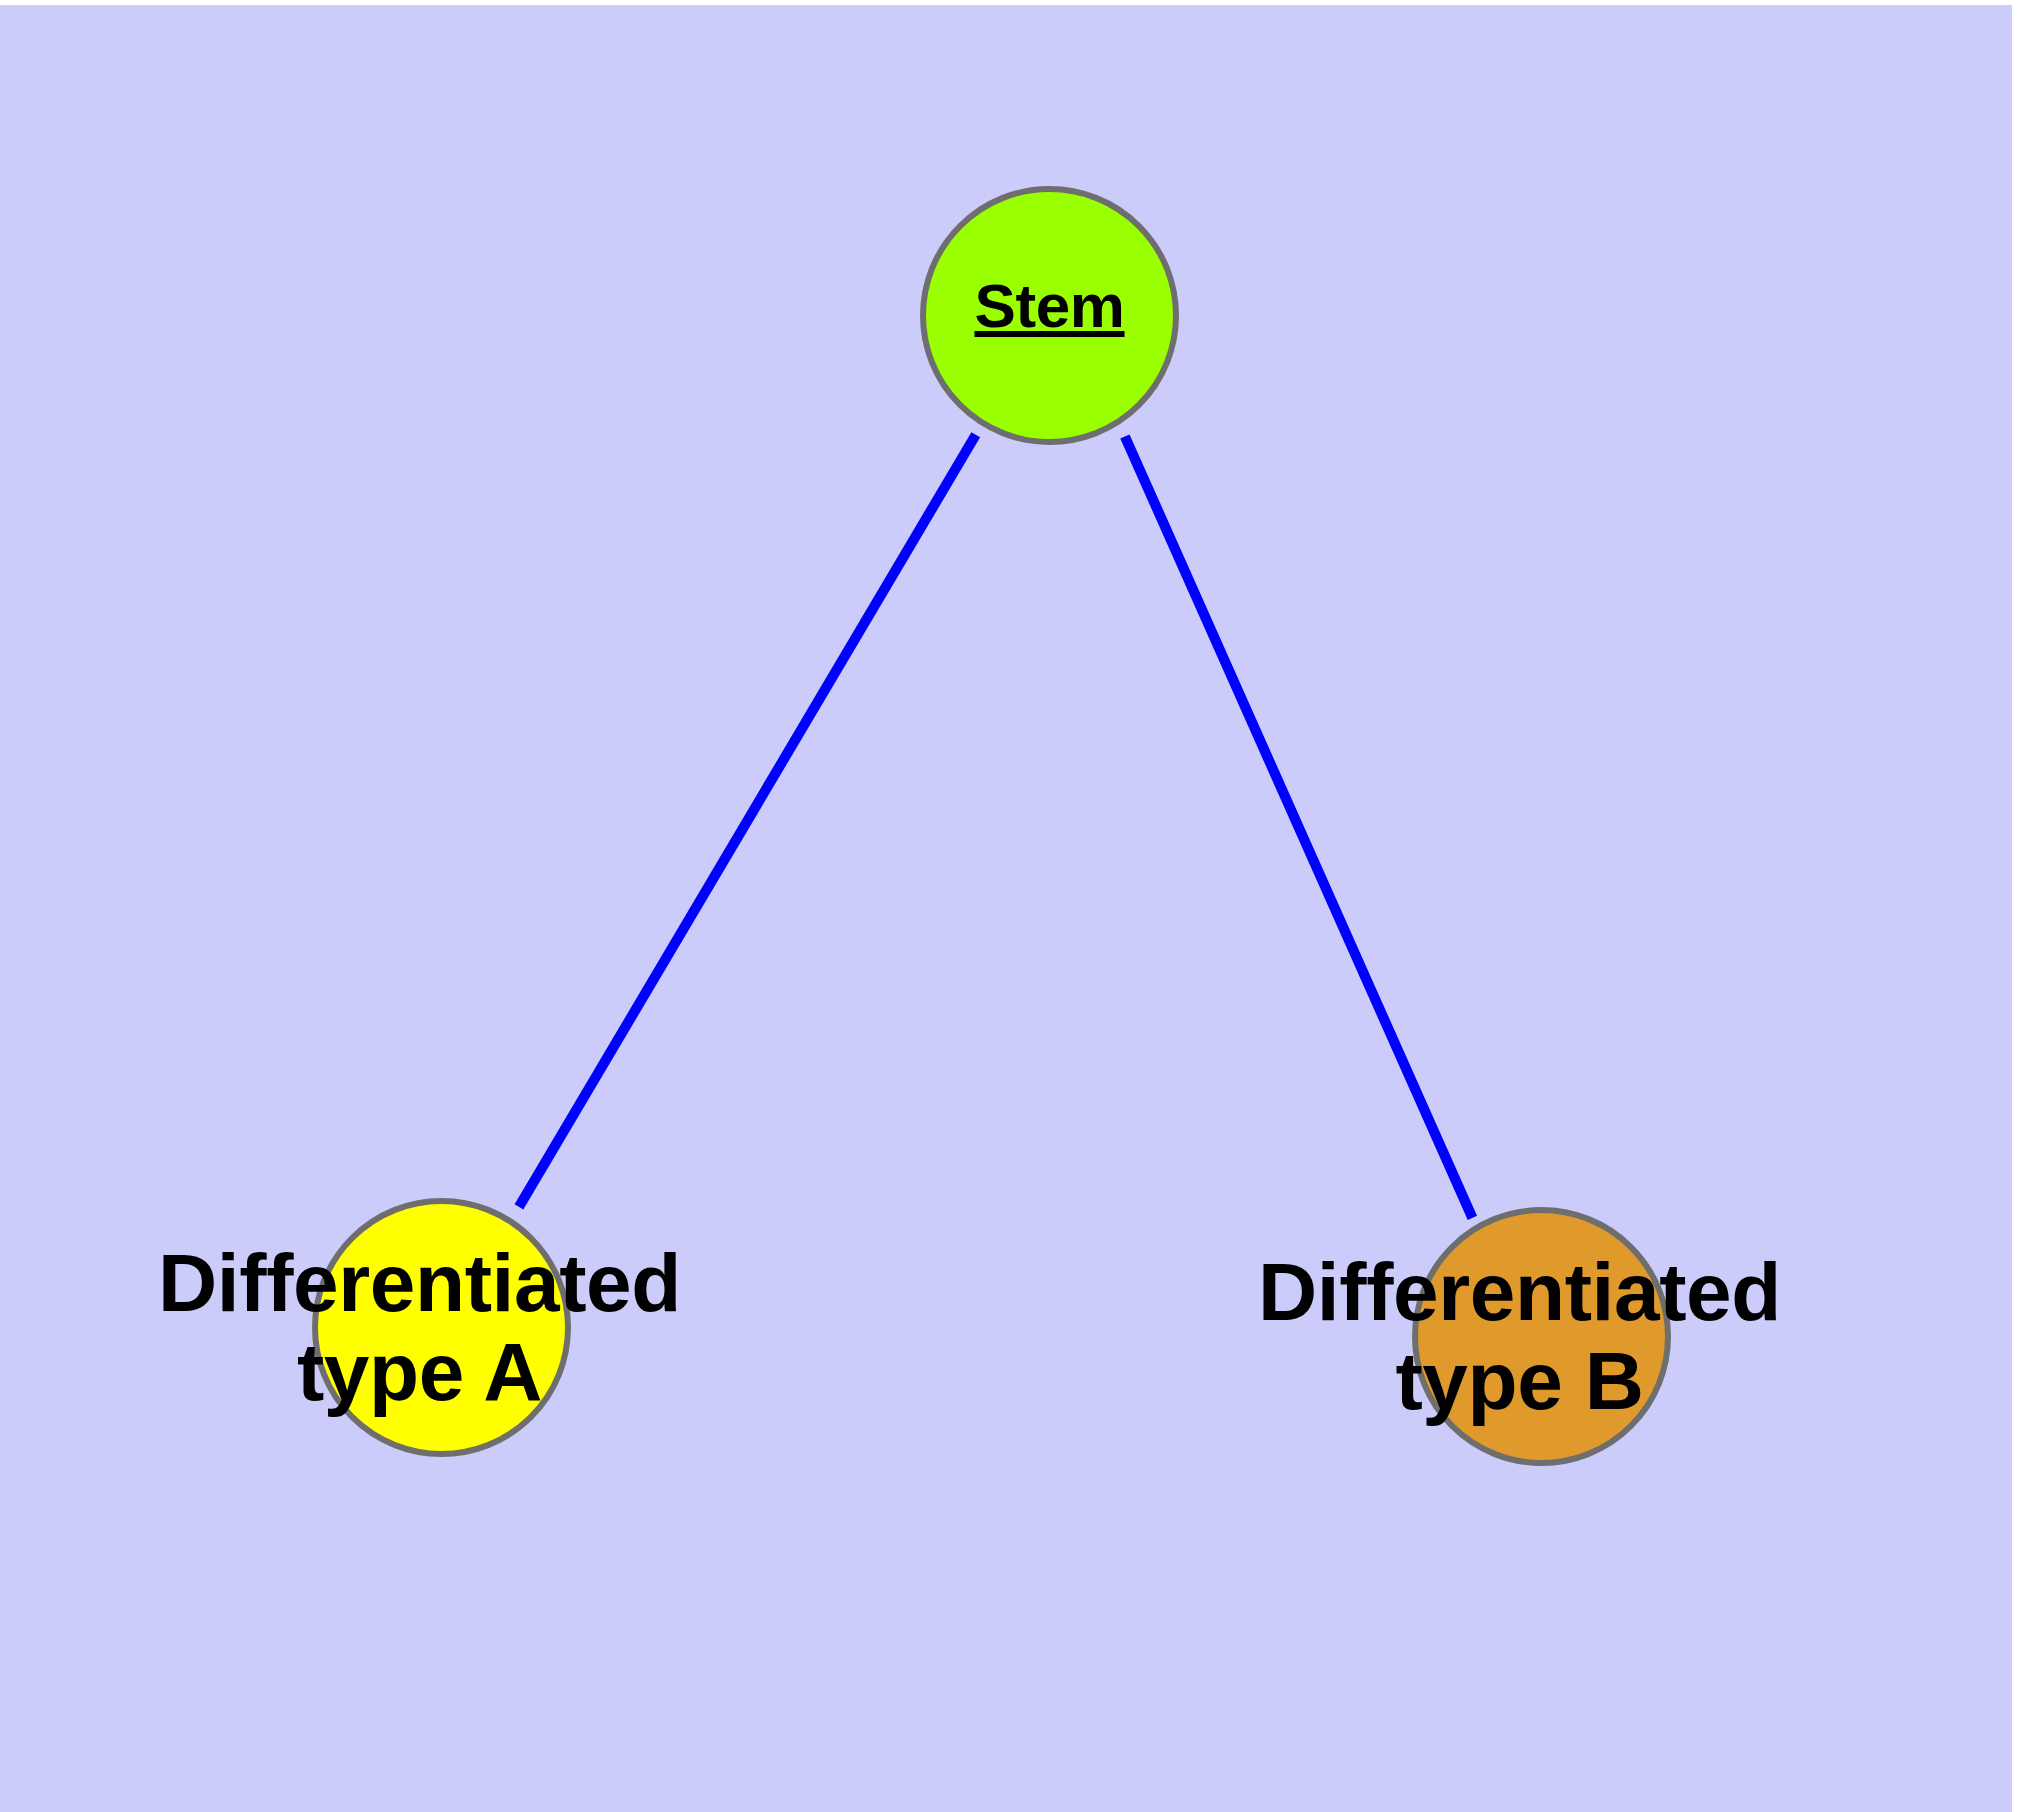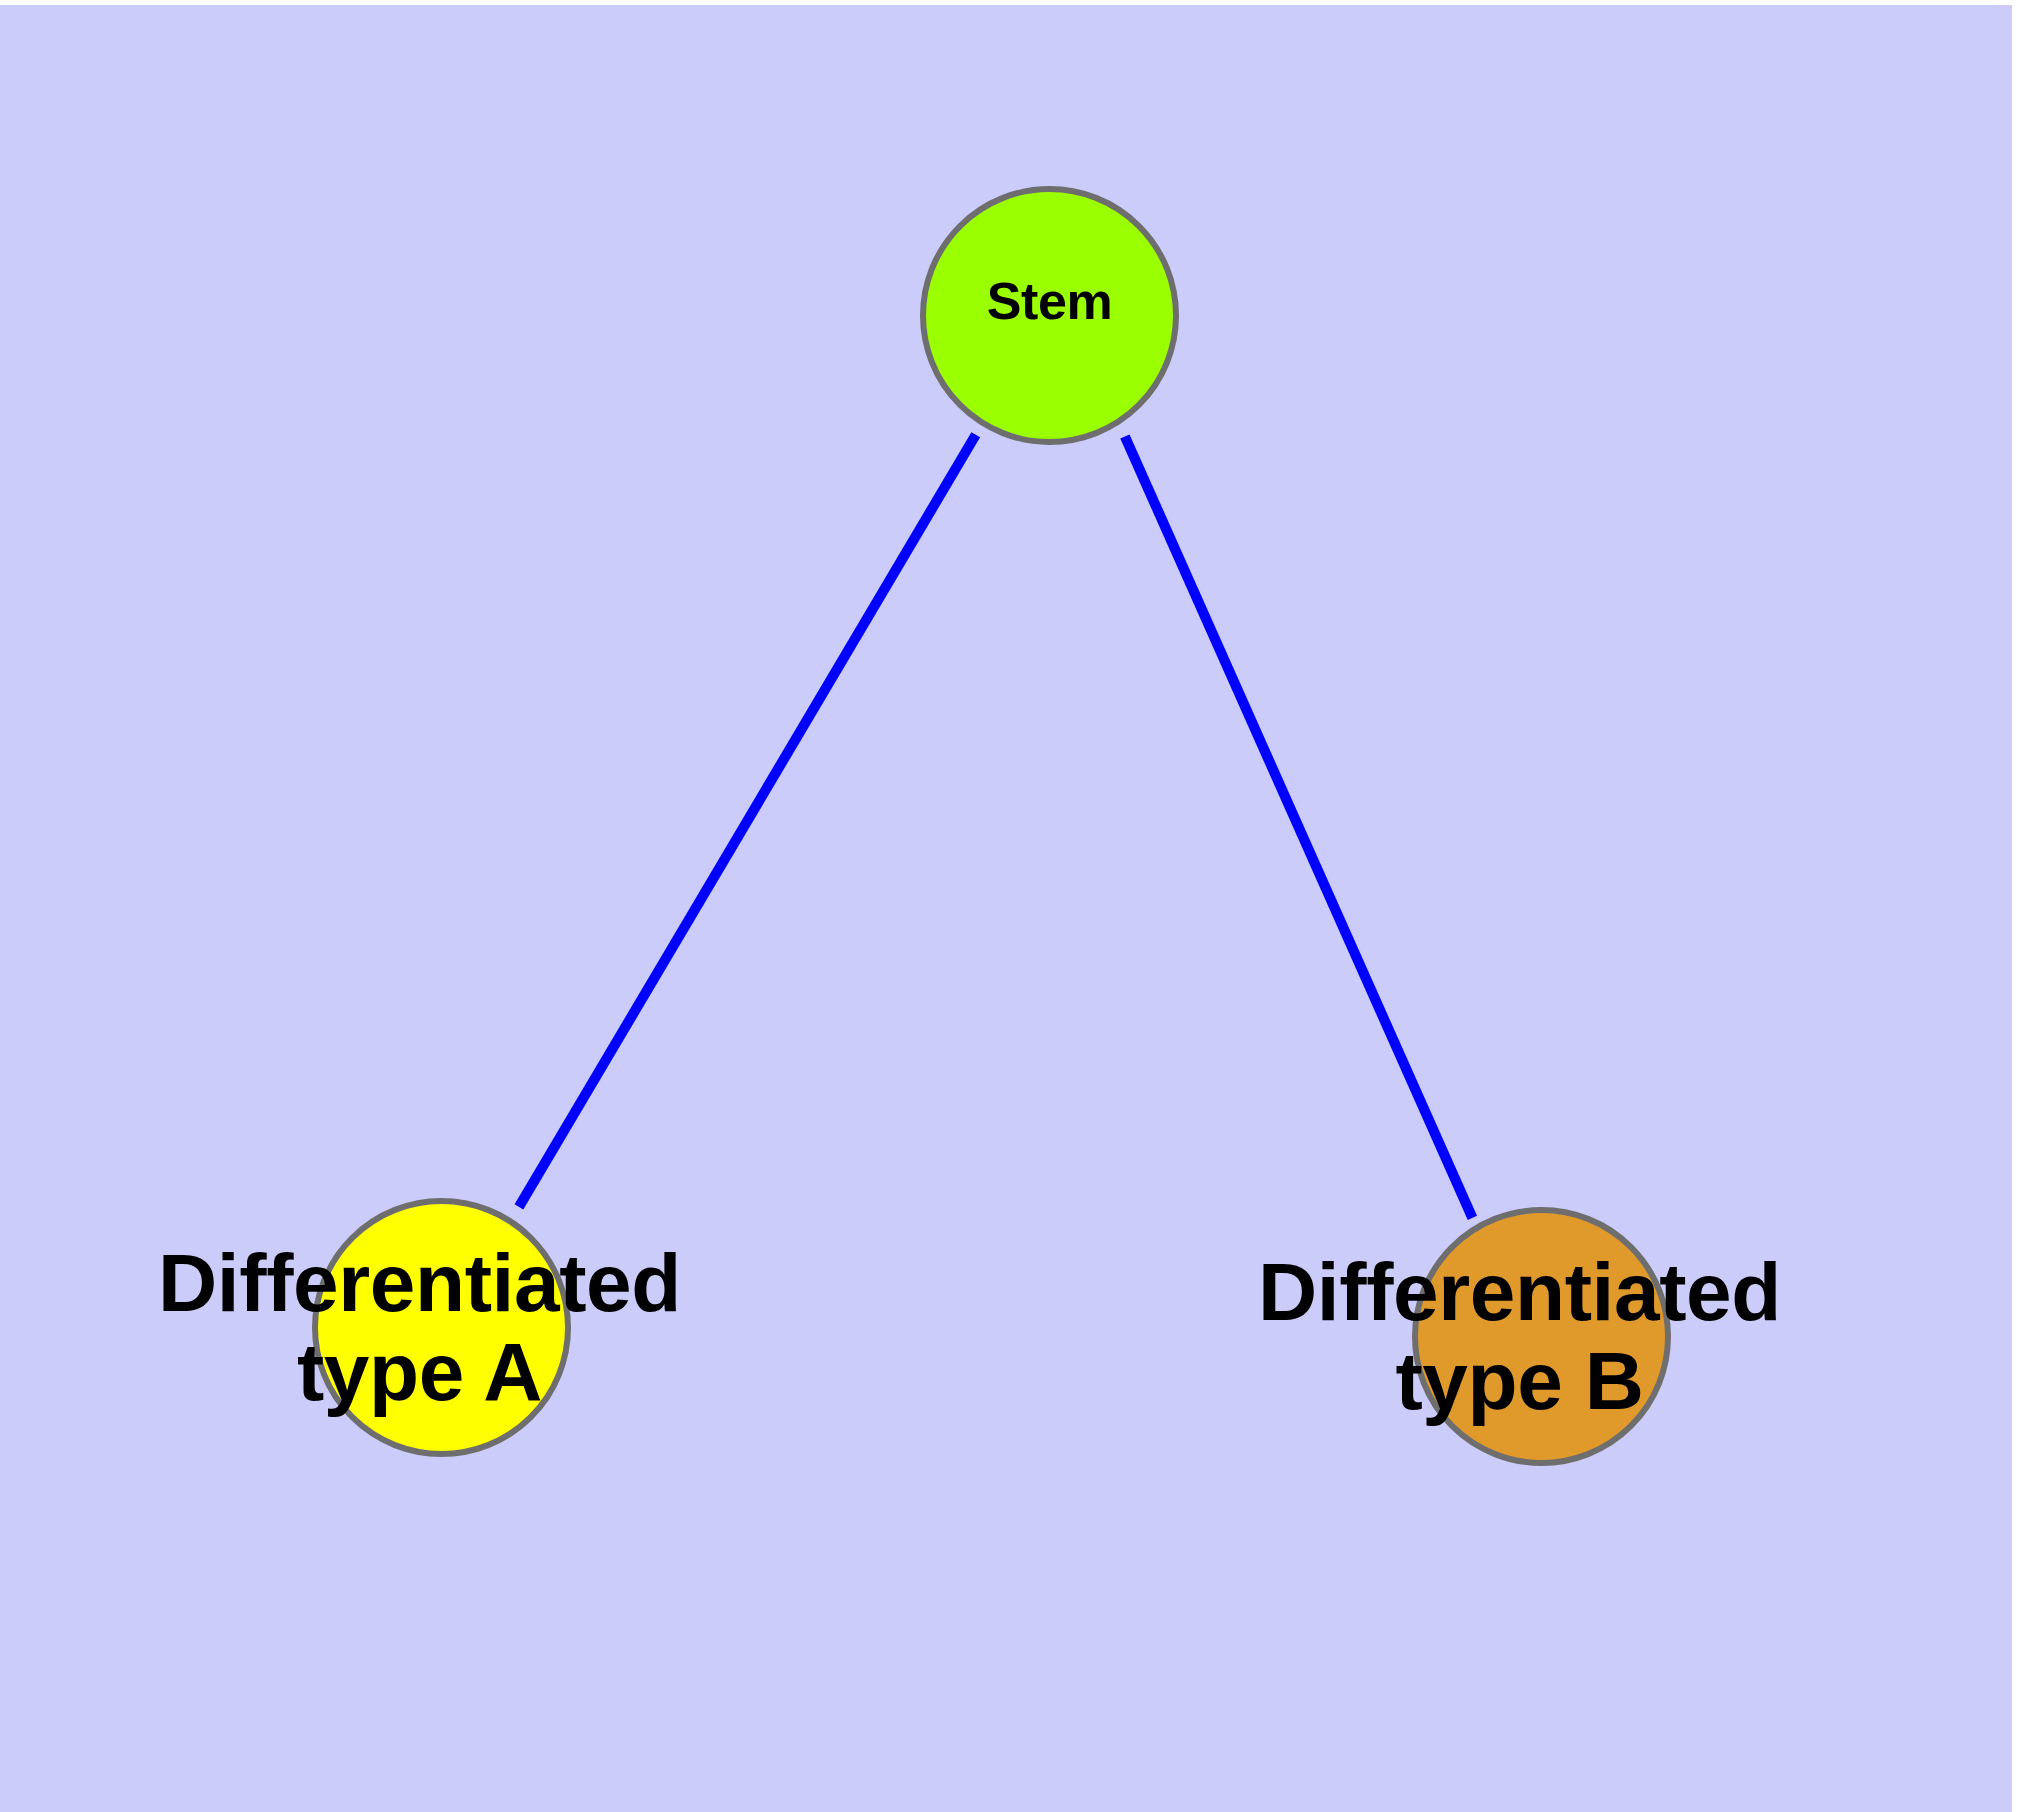--- a/index.html
+++ b/index.html
@@ -64,21 +64,22 @@
     left: 920px;
     top: 186px;
     width: 259px;
     height: 259px;
     background: #9aff00;
   }
   #label-stem {
     left: 880px;
     top: 273px;
     width: 339px;
-    font-size: 52px;
+    font-size: 62px;
+    text-decoration: underline;
   }
 
   
   #node-diff-a {
     left: 312px;
     top: 1198px;
     width: 259px;
     height: 259px;
     background: #ffff00;
   }

